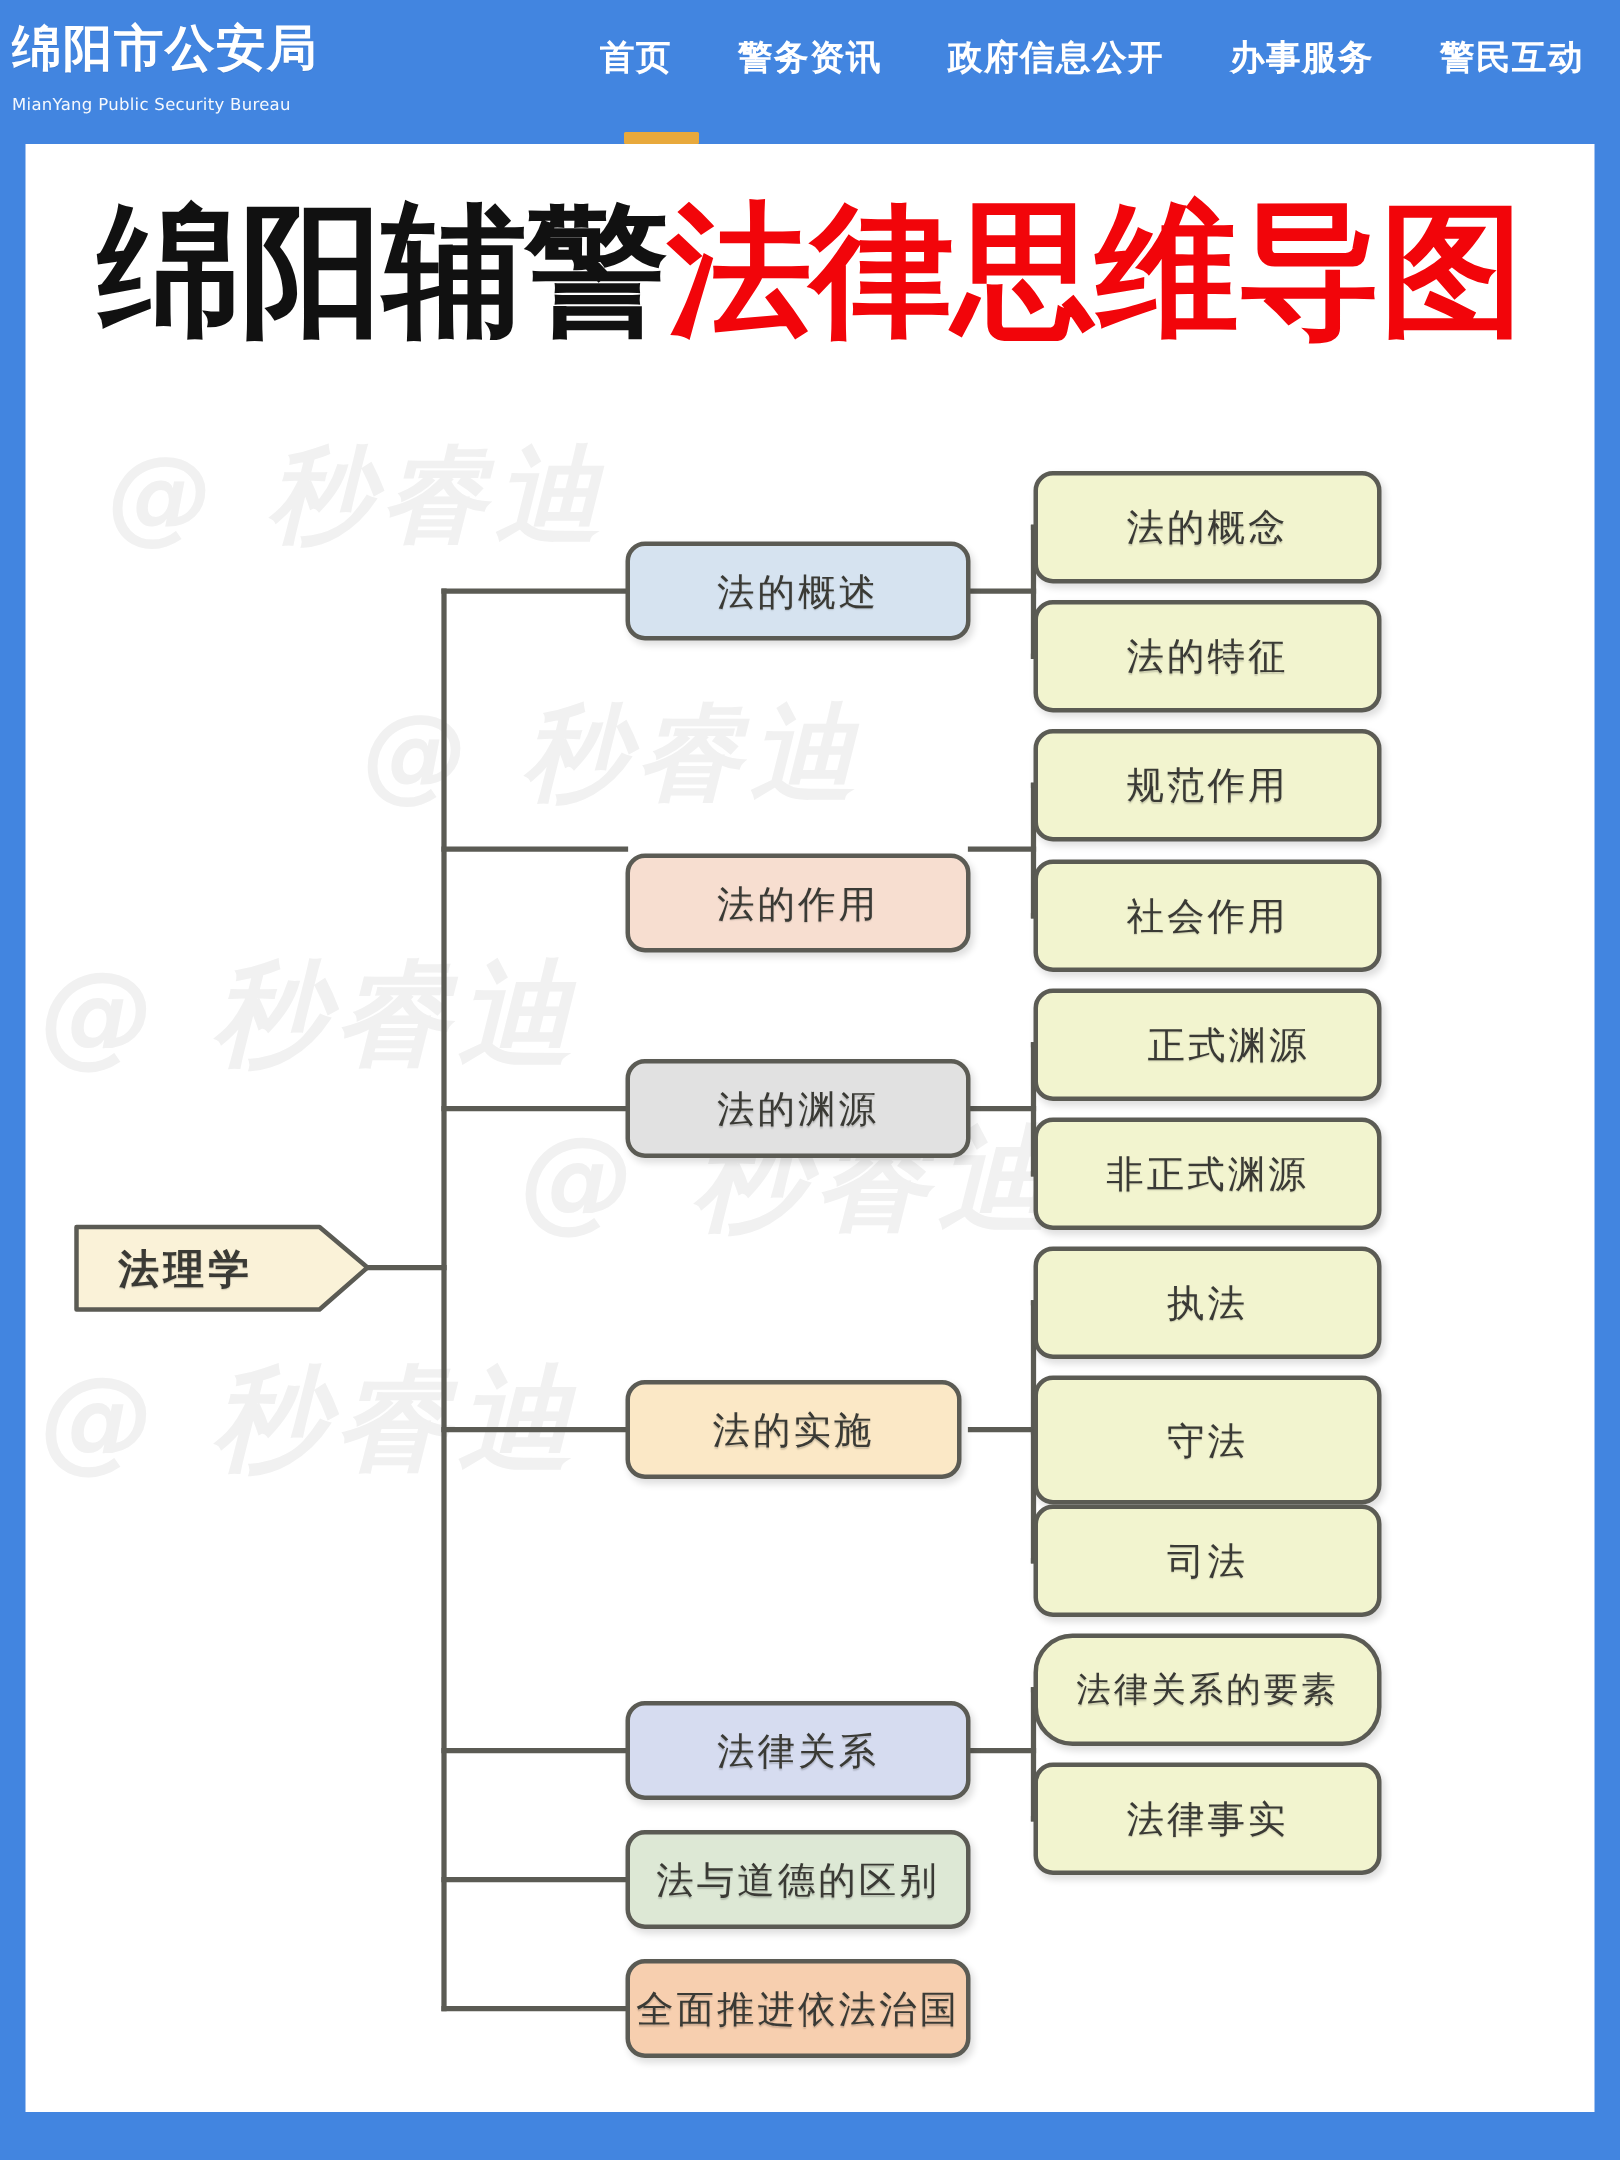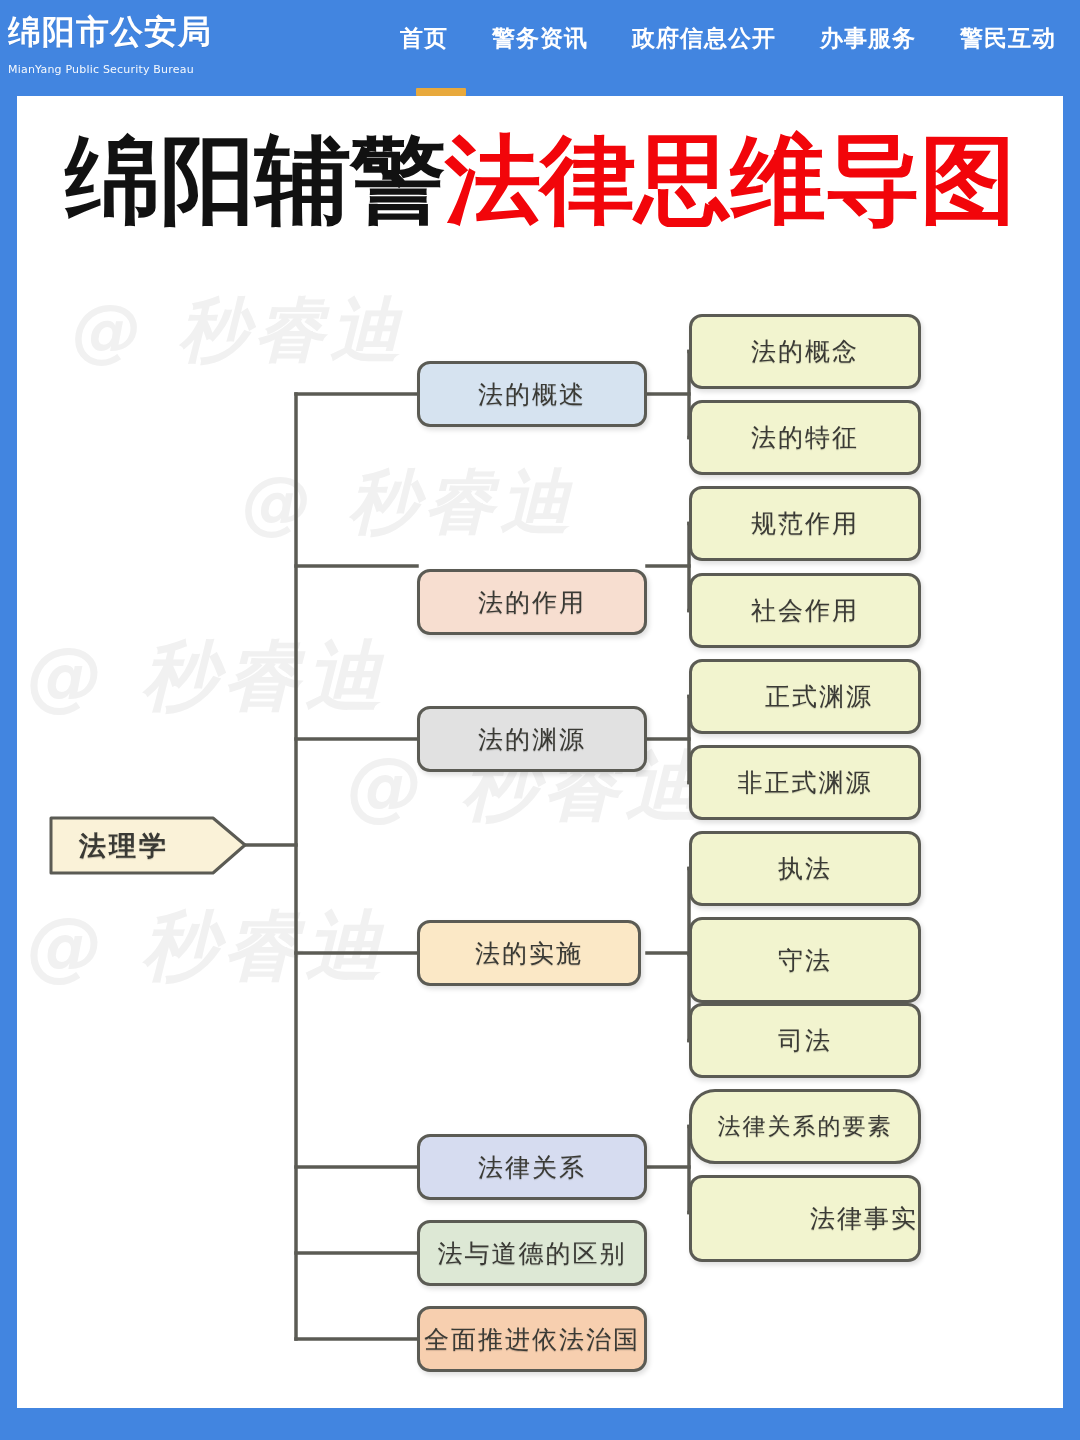--- a/index.html
+++ b/index.html
@@ -216,19 +216,19 @@
         </div>
         <div class="node lvl2" style="left: 672px; top: 821px; width: 232px; height: 86px; background: rgb(242, 244, 207);">
           <span>守法</span>
         </div>
         <div class="node lvl2" style="left: 672px; top: 907px; width: 232px; height: 75px; background: rgb(242, 244, 207);">
           <span>司法</span>
         </div>
         <div class="node lvl2" style="left: 672px; top: 993px; width: 232px; height: 75px; background: rgb(242, 244, 207); font-size: 23px; border-radius: 26px;">
           <span>法律关系的要素</span>
         </div>
-        <div class="node lvl2" style="left: 672px; top: 1079px; width: 232px; height: 87px; background: rgb(242, 244, 207); justify-content: flex-end;">
+        <div class="node lvl2" style="left: 672px; top: 1079px; width: 232px; height: 75px; background: rgb(242, 244, 207);">
           <span>法律事实</span>
         </div>
       </div>
   </div>
 
 </div>
 
 </body></html>

